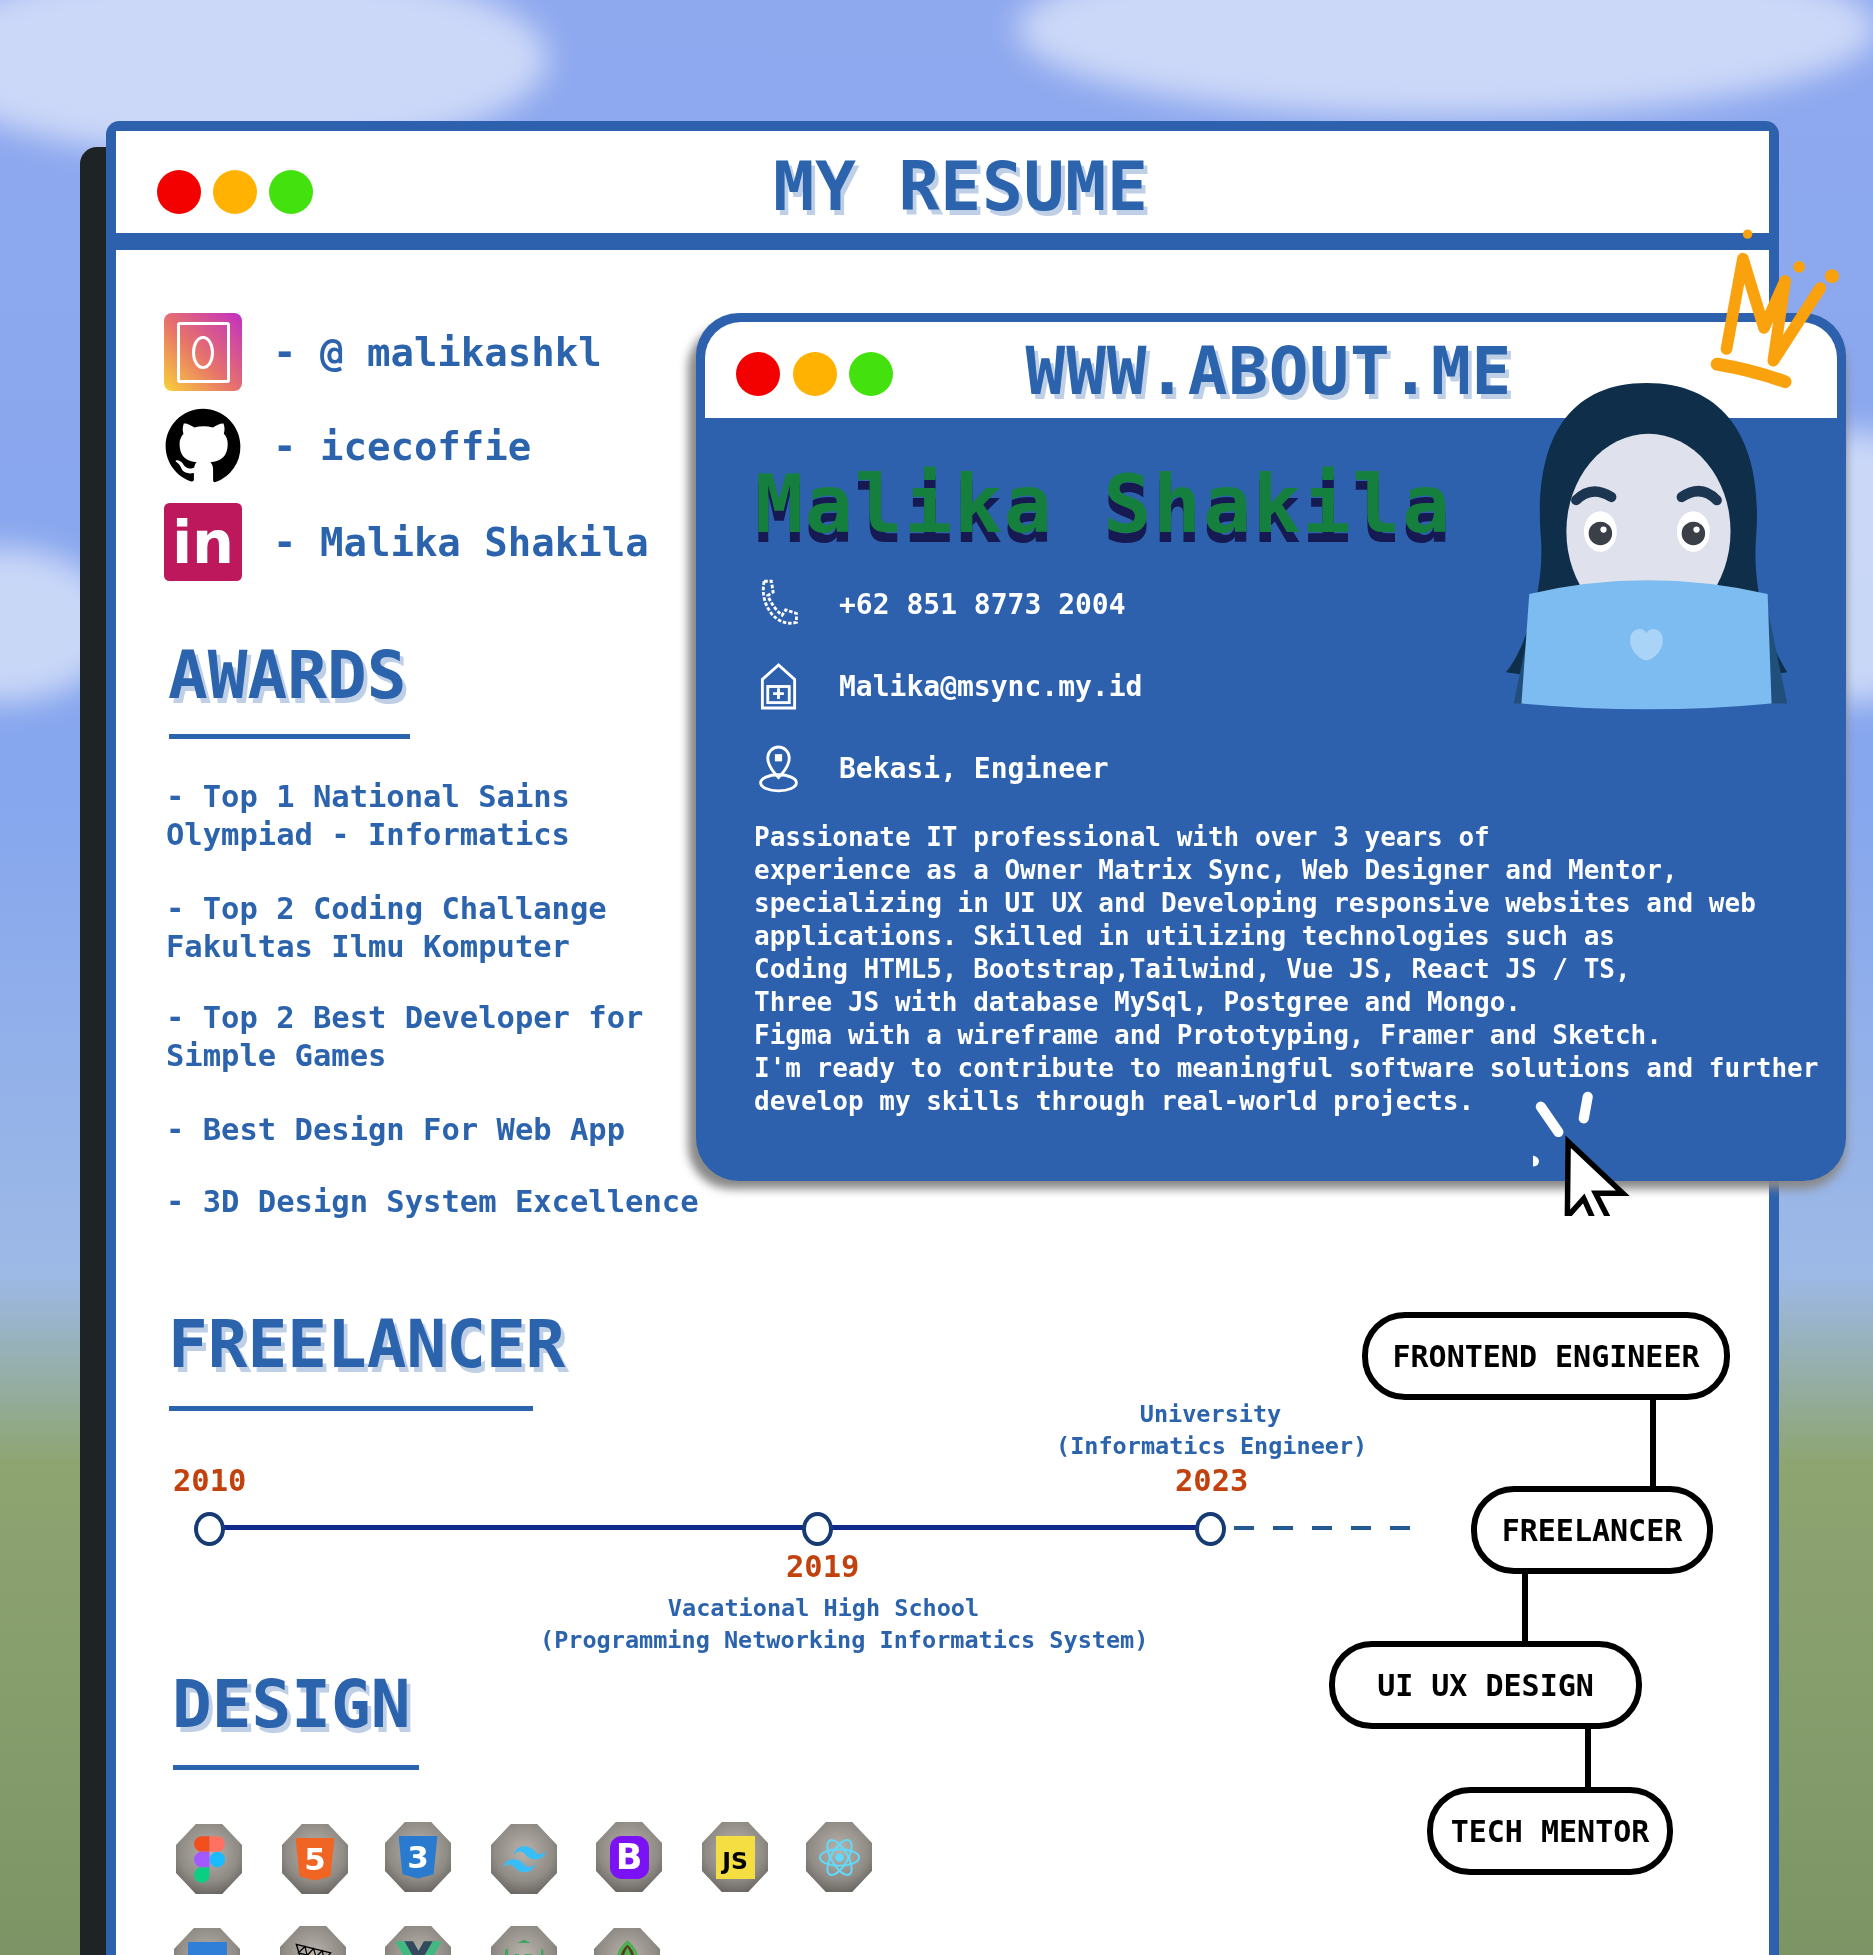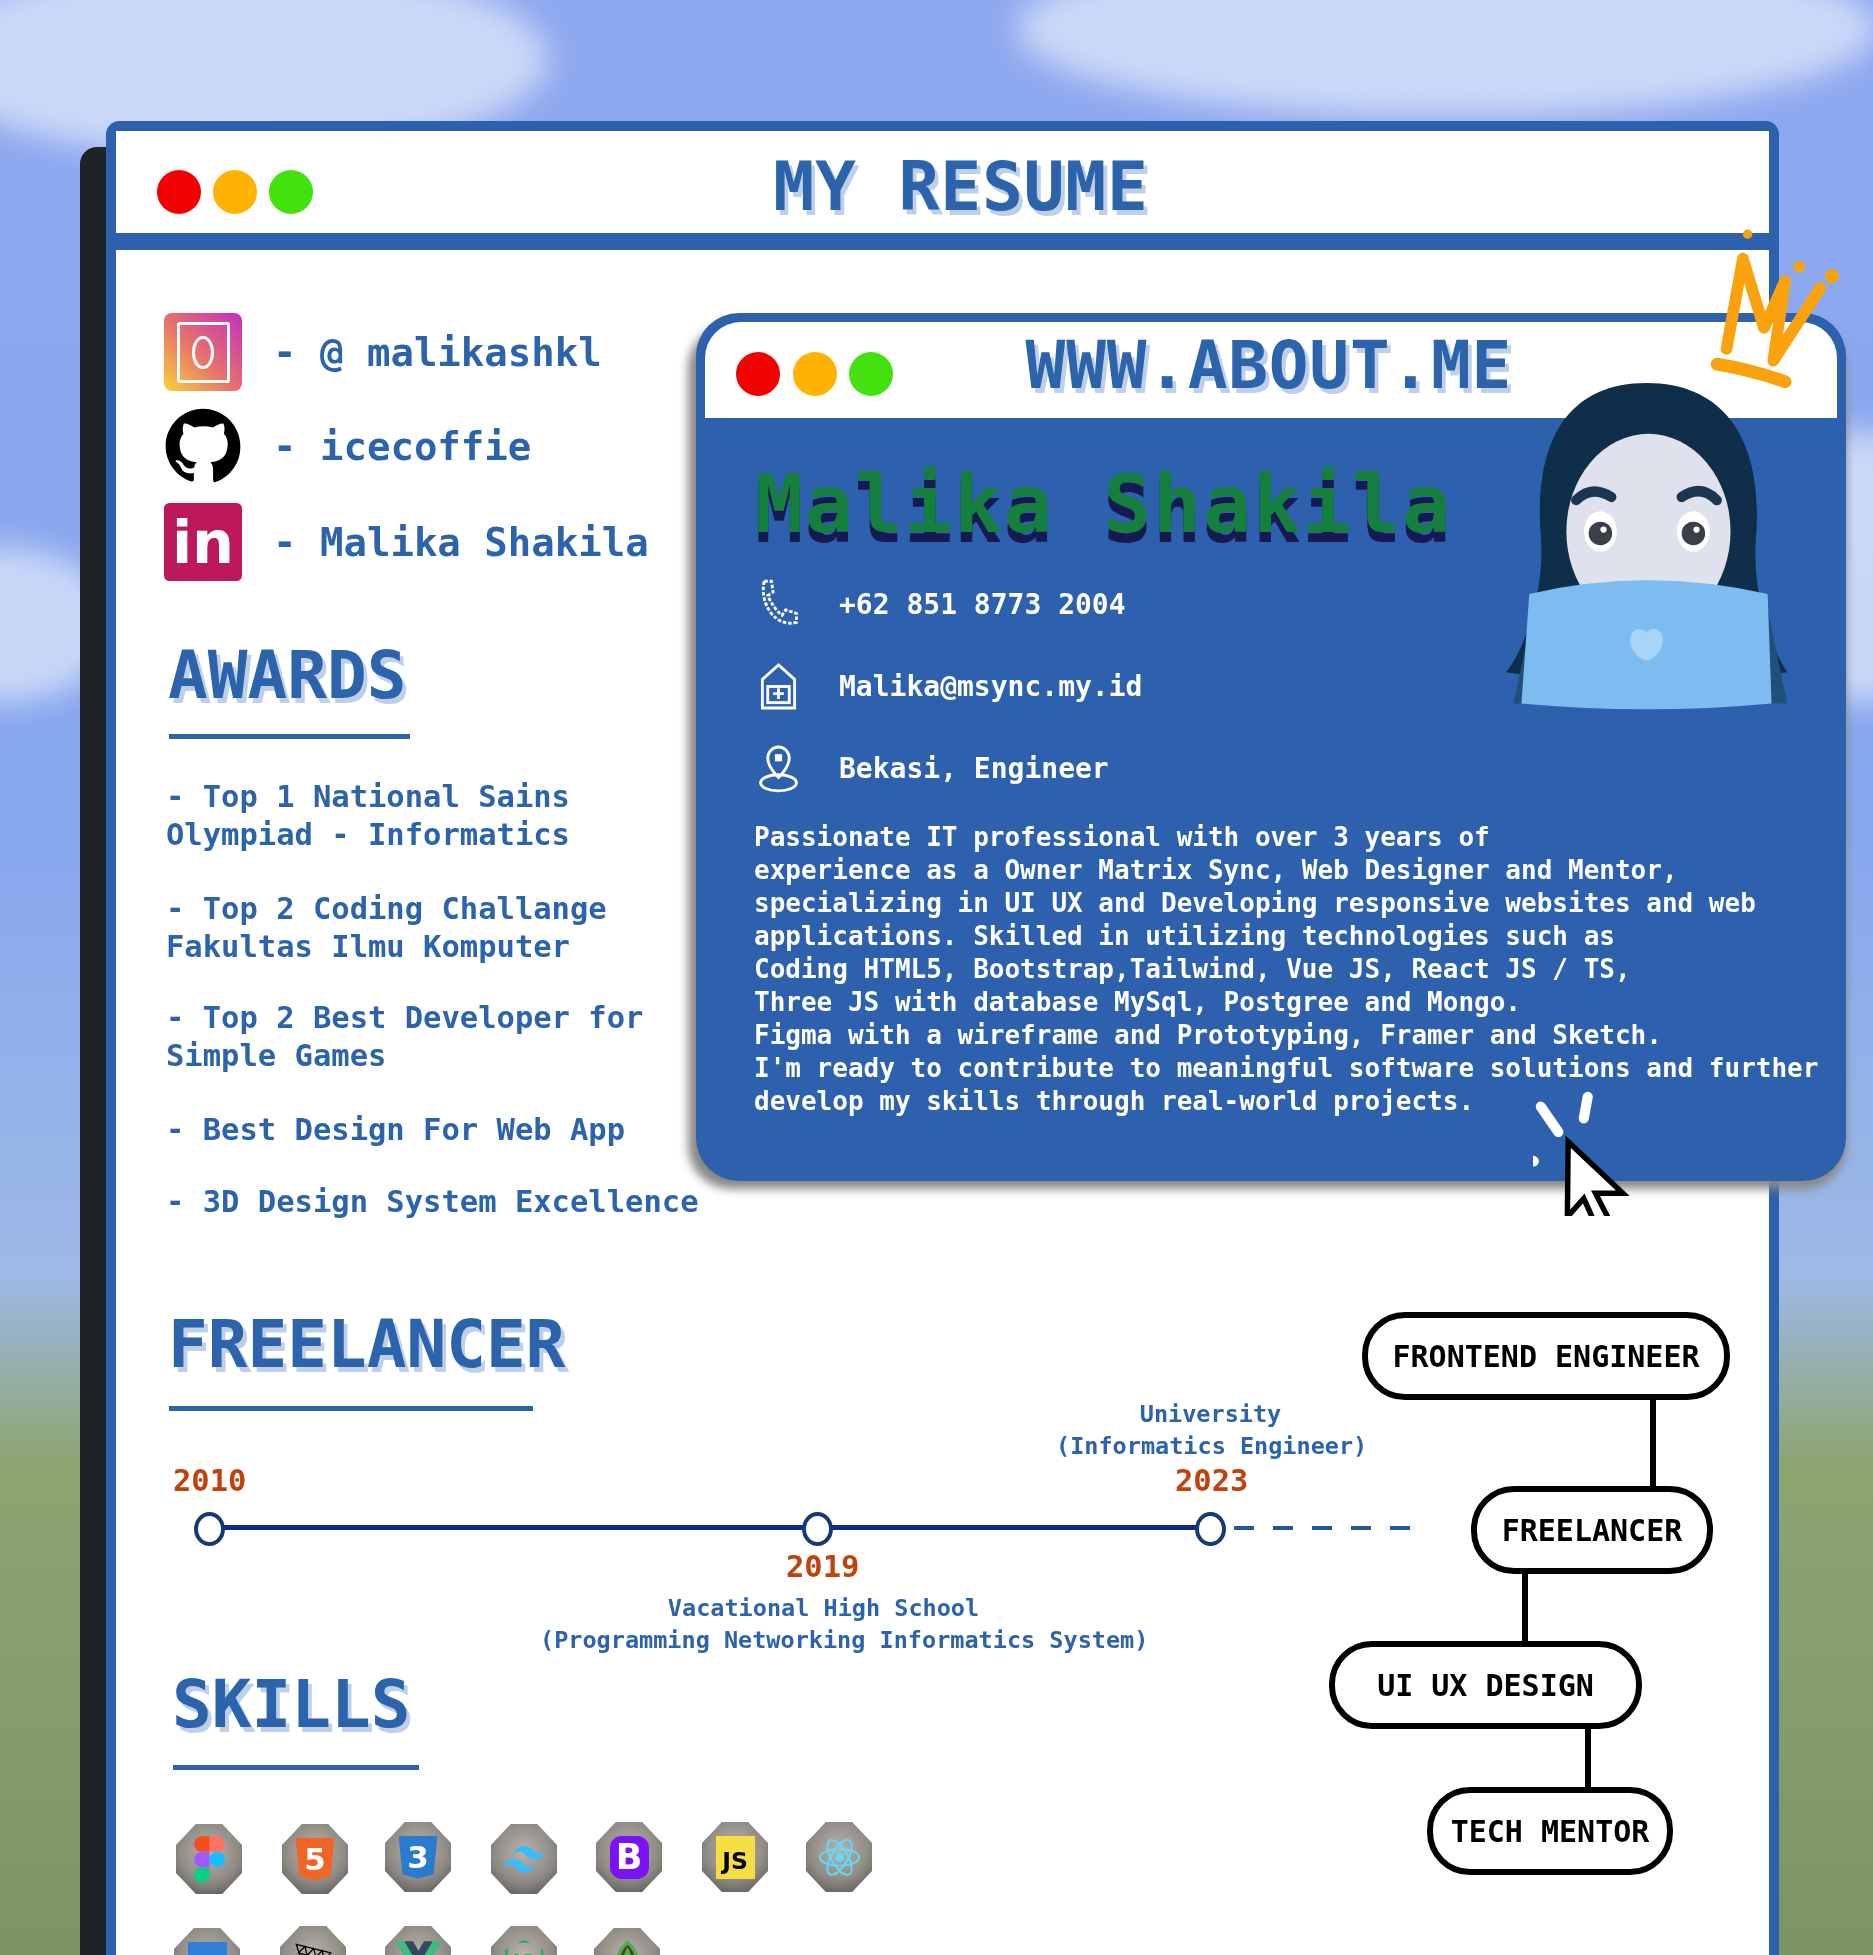--- a/index.html
+++ b/index.html
@@ -123,21 +123,21 @@
 Simple Games</div>
 <div class="award" style="top:1111px;">- Best Design For Web App</div>
 <div class="award" style="top:1183px;">- 3D Design System Excellence</div>
 
 <div class="about-shadow"></div>
 <div class="about-win">
   <div class="about-title">
     <div class="dot d-red" style="left:31px;top:30.5px;"></div>
     <div class="dot d-yel" style="left:88px;top:30.5px;"></div>
     <div class="dot d-grn" style="left:144px;top:30.5px;"></div>
-    <div class="title-text" style="left:321px;top:5px;font-size:66px;">WWW.ABOUT.ME</div>
+    <div class="title-text" style="left:321px;top:11px;font-size:66px;">WWW.ABOUT.ME</div>
   </div>
   <div class="about-body"></div>
 </div>
 
 <div class="name">Malika Shakila</div>
 
 <div class="contact" style="top:579px;">
   <div class="contact-icon">
     <svg width="43" height="51" viewBox="0 0 24 28">
         <path d="M4 1 L8 1 L9 7 L6 9 Q9 16 14 20 L16 17 L22 19 L22 24 Q14 26 8 19 Q2 11 4 1Z" fill="none" stroke="#fff" stroke-width="1.6" stroke-dasharray="2 1"></path>
@@ -229,21 +229,21 @@
 <div class="tl-dash" style="left:1390px;"></div>
 
 <div class="pill" style="left:1362px;top:1312px;width:368px;height:88px;">FRONTEND ENGINEER</div>
 <div class="vline" style="left:1650px;top:1396px;height:94px;"></div>
 <div class="pill" style="left:1471px;top:1486px;width:242px;height:88px;">FREELANCER</div>
 <div class="vline" style="left:1522px;top:1570px;height:74px;"></div>
 <div class="pill" style="left:1329px;top:1641px;width:313px;height:88px;">UI UX DESIGN</div>
 <div class="vline" style="left:1585px;top:1725px;height:66px;"></div>
 <div class="pill" style="left:1427px;top:1787px;width:246px;height:88px;">TECH MENTOR</div>
 
-<div class="sec-h" style="left:172px;top:1666px;">SKILLS</div>
+<div class="sec-h" style="left:172px;top:1666px;">DESIGN</div>
 <div class="sec-line" style="left:173px;top:1765px;width:246px;"></div>
 
 <div class="skill" style="left:176px;top:1824px;">
   <svg width="31" height="47" viewBox="0 0 38 57">
       <path d="M19 28.5a9.5 9.5 0 1 1 19 0 9.5 9.5 0 0 1-19 0z" fill="#1abcfe"></path>
       <path d="M0 47.5A9.5 9.5 0 0 1 9.5 38H19v9.5a9.5 9.5 0 1 1-19 0z" fill="#0acf83"></path>
       <path d="M19 0v19h9.5a9.5 9.5 0 1 0 0-19H19z" fill="#ff7262"></path>
       <path d="M0 9.5A9.5 9.5 0 0 0 9.5 19H19V0H9.5A9.5 9.5 0 0 0 0 9.5z" fill="#f24e1e"></path>
       <path d="M0 28.5A9.5 9.5 0 0 0 9.5 38H19V19H9.5A9.5 9.5 0 0 0 0 28.5z" fill="#a259ff"></path>
     </svg>

